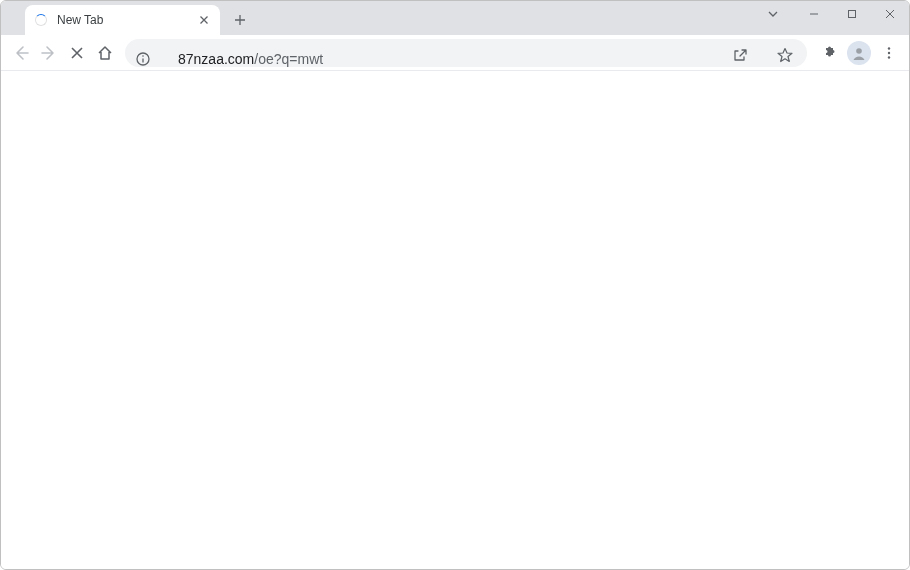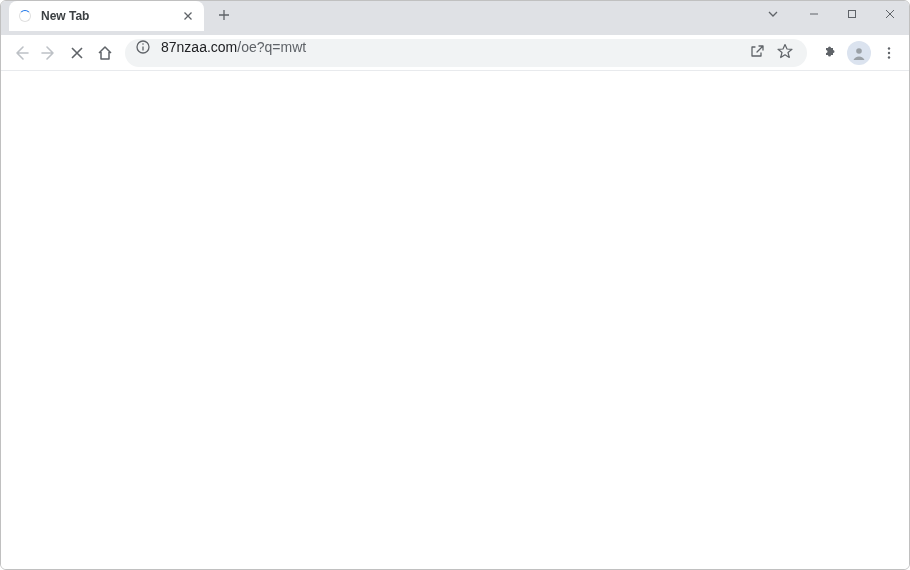--- a/index.html
+++ b/index.html
@@ -23,23 +23,23 @@
     }
     .titlebar {
       height: 34px;
       background: #dfe1e5;
       display: flex;
       align-items: flex-end;
       position: relative;
     }
     .tabs {
       display: flex;
-      padding-left: 8px;
+      align-items: flex-end;
+      padding-left: 24px;
       height: 100%;
-      font-weight: bold;
     }
     .tab {
       background: #fff;
       height: 30px;
       width: 195px;
       border-top-left-radius: 8px;
       border-top-right-radius: 8px;
       display: flex;
       align-items: center;
       padding: 0 8px;
@@ -135,23 +135,24 @@
       cursor: pointer;
       color: #5f6368;
     }
     .nav-btn.disabled { color: #bdc1c6; cursor: default; }
     .omnibox {
       flex: 1;
       height: 28px;
       background: #f1f3f4;
       border-radius: 14px;
       display: flex;
-      align-items: flex-start;
+      align-items: flex-end;
       padding: 0 10px;
       margin: 0 6px;
+      gap: 17px;
     }
     .site-info {
       width: 16px;
       height: 16px;
       display: flex;
       align-items: center;
       justify-content: center;
       margin-right: 10px;
       color: #5f6368;
       cursor: pointer;

